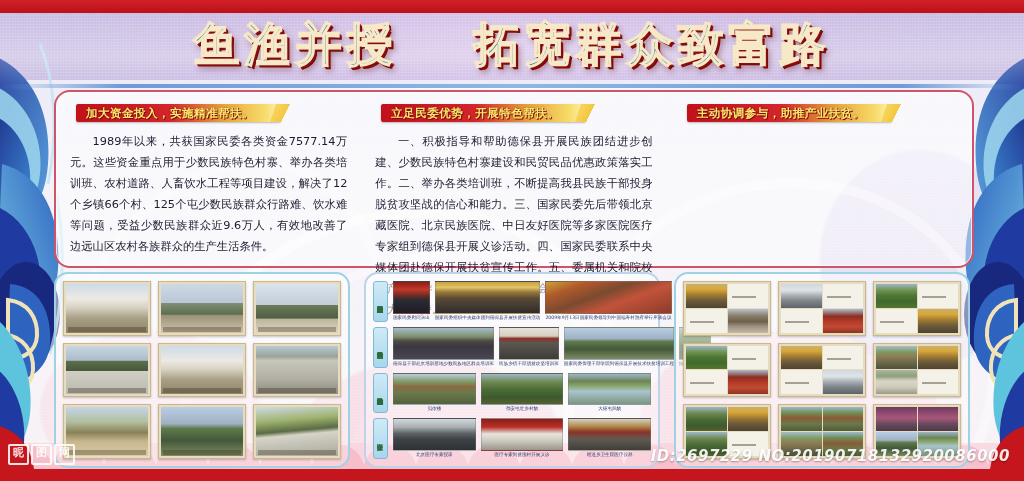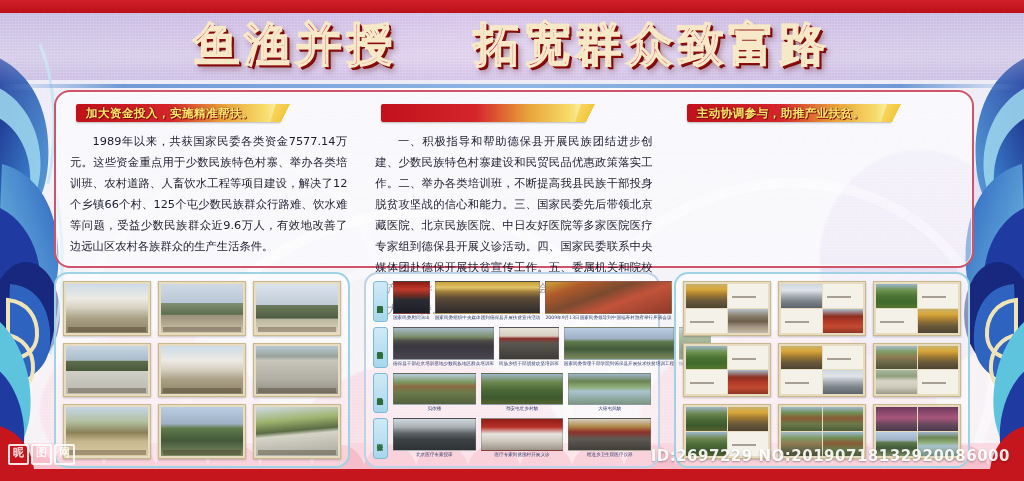--- a/index.html
+++ b/index.html
@@ -47,21 +47,21 @@
   .orn-l{left:0;}
   .orn-r{right:0;transform:scaleX(-1);}
 
   
   .title-band{position:absolute;left:0;top:13px;width:1024px;height:72px;}
   .title-sheen{position:absolute;left:0;top:0;width:100%;height:100%;
       background:linear-gradient(180deg, rgba(214,193,234,.0) 0%, rgba(255,255,255,.25) 60%, rgba(255,255,255,.0) 100%);}
   .title{position:absolute;left:0;top:14px;width:1024px;text-align:center;
       font-family:"DejaVu Serif","Liberation Serif",serif;
       font-weight:bold;font-size:46px;letter-spacing:5px;
-      color:#be185d;
+      color:#0369a1;
       -webkit-text-stroke:1.5px #f7e9c7;
       text-shadow:
          2px 2px 0 #8d0d0d,
          3px 3px 0 #7a0b0b,
          0 0 2px #ffe9a8,
          4px 5px 6px rgba(90,10,10,.45);}
   .title .gap{display:inline-block;width:34px;}
   .title-line{position:absolute;left:0;top:84px;width:1024px;height:4px;
       background:linear-gradient(90deg,rgba(120,160,220,0) 0%,#6f9ad6 12%,#8fb6e4 50%,#6f9ad6 88%,rgba(120,160,220,0) 100%);}
   .title-line2{position:absolute;left:0;top:88px;width:1024px;height:2px;
@@ -165,21 +165,21 @@
 
   
   .wm-left{position:absolute;left:8px;bottom:16px;display:flex;align-items:center;gap:6px;
       color:#fff;opacity:.88;pointer-events:none;}
   .wm-logo{display:flex;gap:2px;}
   .wm-logo i{display:inline-block;width:17px;height:17px;border:2px solid #fff;border-radius:2px;
       font-style:normal;font-size:11px;line-height:14px;text-align:center;color:#fff;font-weight:bold;}
   .wm-url{font-size:16px;font-weight:bold;letter-spacing:.5px;
       text-shadow:0 1px 2px rgba(0,0,0,.35);}
   .wm-id{position:absolute;right:14px;bottom:16px;color:#fff;font-size:15px;font-weight:bold;
-      letter-spacing:.5px;opacity:.9;text-shadow:0 1px 2px rgba(0,0,0,.35);pointer-events:none;}
+      letter-spacing:.5px;opacity:.9;text-shadow:0 1px 2px rgba(0,0,0,.35);pointer-events:none;font-style:italic;}
 </style>
 </head>
 <body>
 
 <div id="board">
 
   <div class="bg-base"></div>
   <div class="bg-lower"></div>
   <div class="blob b4"></div>
   <div class="swirl s4"></div>
@@ -260,20 +260,21 @@
         <div class="hdr">
           <div class="hdr-bg"></div>
           <div class="hdr-tx">加大资金投入，实施精准帮扶。</div>
         </div>
         <div class="body-tx">1989年以来，共获国家民委各类资金7577.14万元。这些资金重点用于少数民族特色村寨、举办各类培训班、农村道路、人畜饮水工程等项目建设，解决了12个乡镇66个村、125个屯少数民族群众行路难、饮水难等问题，受益少数民族群众近9.6万人，有效地改善了边远山区农村各族群众的生产生活条件。</div>
       </div>
 
       <div class="col">
         <div class="hdr">
           <div class="hdr-bg"></div>
+          <div class="hdr-tx">立足民委优势，开展特色帮扶。</div>
         </div>
         <div class="body-tx">一、积极指导和帮助德保县开展民族团结进步创建、少数民族特色村寨建设和民贸民品优惠政策落实工作。二、举办各类培训班，不断提高我县民族干部投身脱贫攻坚战的信心和能力。三、国家民委先后带领北京藏医院、北京民族医院、中日友好医院等多家医院医疗专家组到德保县开展义诊活动。四、国家民委联系中央媒体团赴德保开展扶贫宣传工作。五、委属机关和院校在产业指导、教育帮扶、协调社会力量等方面给予德保县大力支持。</div>
       </div>
 
       <div class="col">
         <div class="hdr">
           <div class="hdr-bg"></div>
           <div class="hdr-tx">主动协调参与，助推产业扶贫。</div>
         </div>
       </div>

